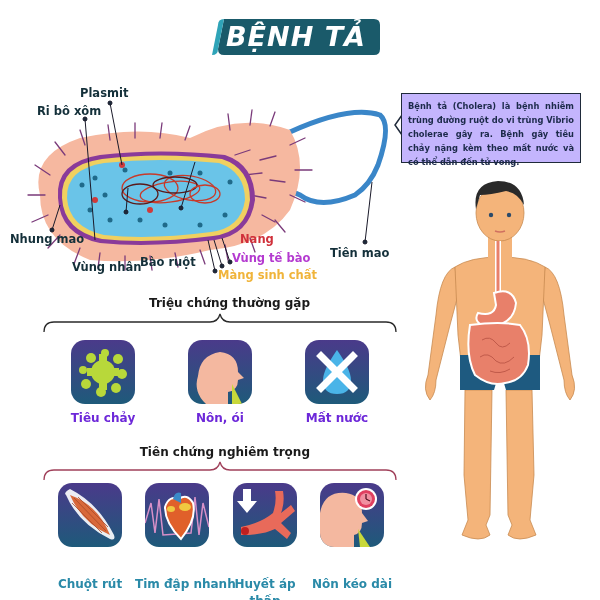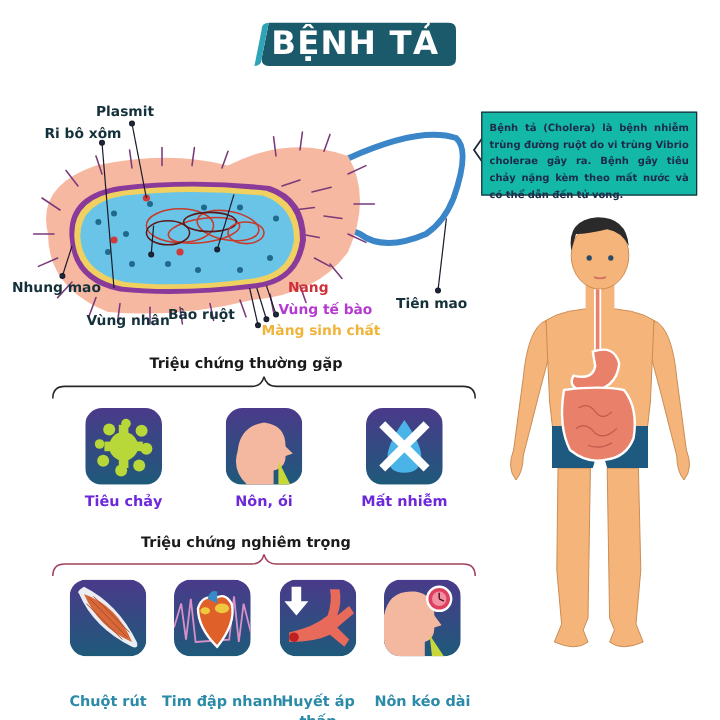--- a/index.html
+++ b/index.html
@@ -1,31 +1,31 @@
 <!DOCTYPE html>
 <html><head>
 <meta charset="utf-8">
 <style>
   html,body{margin:0;padding:0;background:#ffffff;}
   body{width:600px;height:600px;position:relative;overflow:hidden;font-family:"DejaVu Sans","Liberation Sans",sans-serif;}
   .abs{position:absolute;}
   
-  .title-badge{left:210px;top:15px;width:172px;height:44px;}
+  .title-badge{left:210px;top:15px;width:172px;height:44px;font-style:italic;}
   .title-badge svg{position:absolute;left:0;top:0;}
   .title-text{position:absolute;left:0;top:0;width:172px;height:44px;line-height:44px;text-align:center;color:#ffffff;font-weight:bold;font-size:27px;letter-spacing:1px;font-family:"DejaVu Sans",sans-serif;}
   
-  .info-box{left:401px;top:93px;width:180px;height:70px;border:1.5px solid #1f2a3a;background:#14b8a6;box-sizing:border-box;padding:5px 6px;}
+  .info-box{left:401px;top:93px;width:180px;height:70px;border:1.5px solid #1f2a3a;background:#c4b5fd;box-sizing:border-box;padding:5px 6px;}
   .info-text{font-size:8.3px;line-height:14px;color:#1c2a4a;font-weight:bold;text-align:justify;}
   .info-notch{left:394px;top:115px;}
   
   .lbl{font-weight:bold;font-size:11.5px;color:#14303a;white-space:nowrap;}
   .lbl-nang{color:#d0303a;}
   .lbl-thanh{color:#b43ad0;}
   .lbl-mang{color:#f0b43a;}
-  .section-title{font-weight:bold;font-size:12px;color:#1a1a1a;text-align:center;white-space:nowrap;}
+  .section-title{font-weight:bold;font-size:12px;color:#1a1a1a;text-align:right;white-space:nowrap;}
   .icon-tile{width:64px;height:64px;border-radius:14px;overflow:hidden;position:absolute;}
   .sym-label{font-weight:bold;font-size:12px;color:#6d28d9;text-align:center;white-space:nowrap;position:absolute;}
   .sym-label-sev{color:#2a8aa8;margin-top:24px;}
 </style>
 </head>
 <body>
 
 <div class="abs title-badge">
   <svg width="172" height="44" viewBox="0 0 172 44">
     <path d="M14 4 L164 4 Q170 4 170 10 L170 34 Q170 40 164 40 L14 40 Q8 40 8 34 Z" fill="#1a5a6a"></path>
@@ -207,23 +207,23 @@
         </linearGradient>
       </defs>
     <rect width="64" height="64" fill="url(#g3)"></rect>
     <path d="M32 10 Q46 30 46 40 Q46 54 32 54 Q18 54 18 40 Q18 30 32 10 Z" fill="#4ab4e8"></path>
     <g stroke="#ffffff" stroke-width="7" stroke-linecap="square">
       <line x1="16" y1="16" x2="48" y2="48"></line>
         <line x1="48" y1="16" x2="16" y2="48"></line>
     </g>
   </svg>
 </div>
-<div class="sym-label" style="left:297px;top:411px;width:80px;">Mất nhiễm</div>
-
-<div class="abs section-title" style="left:100px;top:445px;width:210px;">Triệu chứng nghiêm trọng</div>
+<div class="sym-label" style="left:297px;top:411px;width:80px;">Mất nước</div>
+
+<div class="abs section-title" style="left:100px;top:445px;width:210px;">Tiên chứng nghiêm trọng</div>
 <svg class="abs" style="left:42px;top:460px;" width="356" height="22" viewBox="0 0 356 22">
   <path d="M2 20 Q2 10 12 10 L168 10 Q176 10 178 2 Q180 10 188 10 L344 10 Q354 10 354 20" fill="none" stroke="#a0405a" stroke-width="1.3"></path>
 </svg>
 
 <div class="icon-tile" style="left:58px;top:483px;">
   <svg width="64" height="64" viewBox="0 0 64 64">
     <defs>
         <linearGradient id="g4" x1="0" y1="0" x2="0" y2="1">
           <stop offset="0" stop-color="#4a3a8a"></stop>
           <stop offset="1" stop-color="#1e5a7a"></stop>

